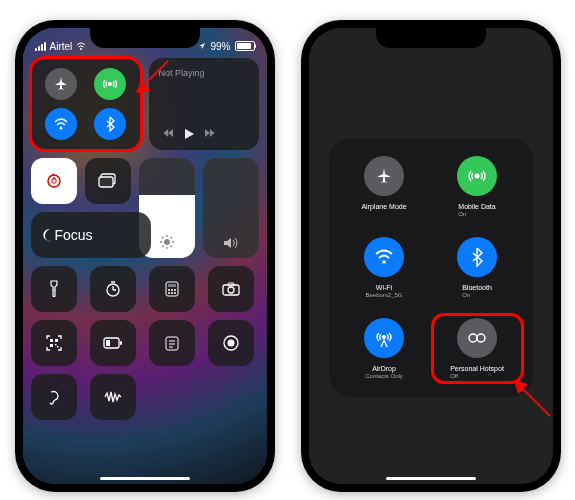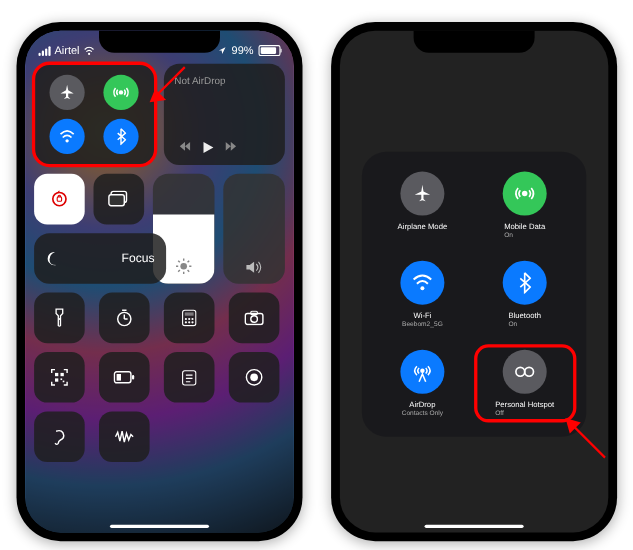--- a/index.html
+++ b/index.html
@@ -23,21 +23,21 @@
 .highlight { outline:3px solid #ff0000; outline-offset:-1px; }
 .circle { width:32px; height:32px; border-radius:50%; display:flex; align-items:center; justify-content:center; color:#fff; justify-self:center; align-self:center; }
 .grey { background:#5a5a5f; }
 .green { background:#34c759; }
 .blue { background:#0a7aff; }
 .music { flex:1; padding:10px; display:flex; flex-direction:column; justify-content:space-between; }
 .music-title { color:#999; font-size:9px; }
 .music-ctrl { display:flex; gap:10px; align-items:center; color:#999; justify-content:flex-start; padding-left:4px;}
 .sq { width:46px; height:46px; border-radius:12px; display:flex; align-items:center; justify-content:center; color:#fff; }
 .white { background:#fff; color:#d00; }
-.focus { flex:2; background:rgba(30,30,30,.85); border-radius:14px; display:flex; align-items:center; gap:0; padding:0 10px; color:#fff; font-size:11px;justify-content:space-between; }
+.focus { flex:2; background:rgba(30,30,30,.85); border-radius:14px; display:flex; align-items:center; gap:0; padding:0 10px; color:#fff; font-size:14px; }
 .slider { flex:1; height:100px; border-radius:14px; display:flex; flex-direction:column; justify-content:flex-end; align-items:center; overflow:hidden; }
 .slider-bright { background:rgba(50,50,50,.85); }
 .slider-bright-fill { background:#fff; width:100%; height:55%; display:flex; align-items:flex-end; justify-content:center; padding-bottom:8px; color:#888;}
 .slider-vol { background:rgba(50,50,50,.85); position:relative;}
 .slider-vol svg { position:absolute; bottom:8px; }
 .grid4 { display:grid; grid-template-columns:repeat(4,1fr); gap:8px; }
 .expanded { position:absolute; top:110px; left:20px; right:20px; background:rgba(25,25,28,.95); border-radius:22px; padding:18px 14px; display:grid; grid-template-columns:1fr 1fr; gap:20px 10px; }
 .exp-item { display:flex; flex-direction:column; align-items:center; gap:6px; }
 .exp-circle { width:40px; height:40px; border-radius:50%; display:flex; align-items:center; justify-content:center; }
 .exp-label { color:#fff; font-size:7px; text-align:center; line-height:1.3; }
@@ -100,21 +100,21 @@
                 <circle cx="8" cy="11" r="1.5" fill="#fff"></circle>
               </svg>
             </div>
           <div class="circle blue">
               <svg width="10" height="16">
                 <path d="M5 1 L5 15 L9 11 L2 5 M5 1 L9 5 L2 11" stroke="#fff" fill="none" stroke-width="1.3"></path>
               </svg>
             </div>
         </div>
         <div class="tile music">
-          <div class="music-title">Not AirDrop</div>
+          <div class="music-title">Not Playing</div>
           <div class="music-ctrl">
             <svg width="10" height="10">
                 <path d="M10 0 L4 5 L10 10 Z M4 0 L-2 5 L4 10 Z" fill="#888" transform="translate(2,0) scale(0.8)"></path>
               </svg>
             <svg width="12" height="12">
                 <path d="M2 1 L11 6 L2 11 Z" fill="#eee"></path>
               </svg>
             <svg width="10" height="10">
                 <path d="M0 0 L6 5 L0 10 Z M6 0 L12 5 L6 10 Z" fill="#888" transform="scale(0.8)"></path>
               </svg>

